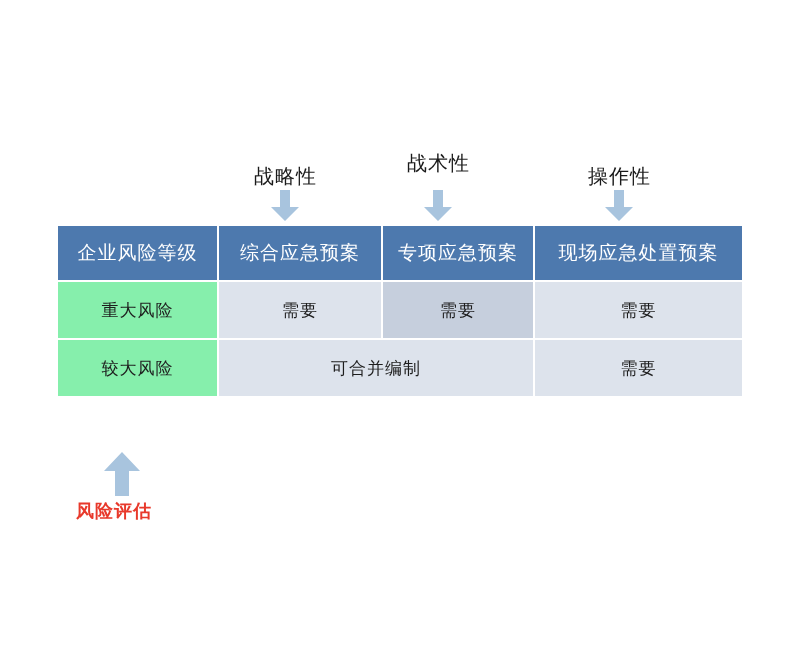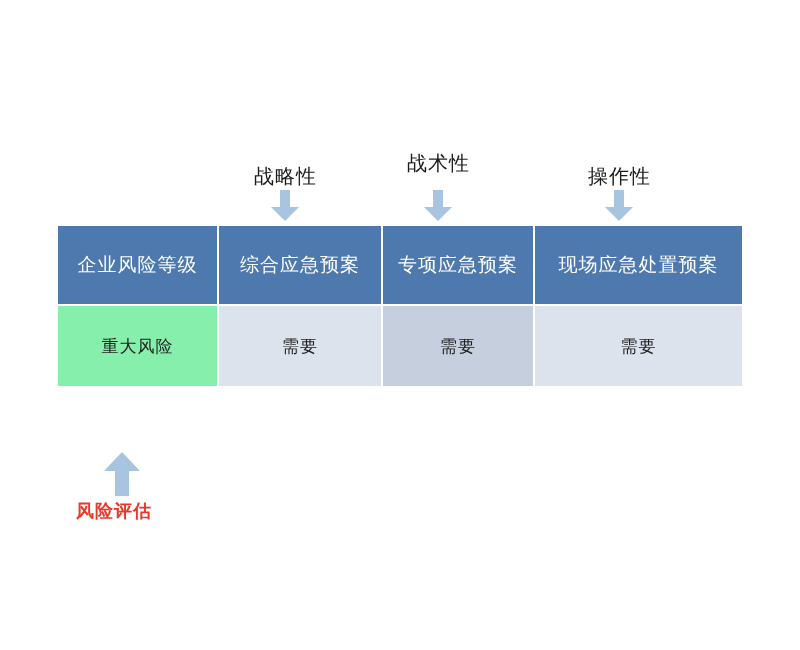--- a/index.html
+++ b/index.html
@@ -42,21 +42,21 @@
   
   .risk-table {
     position: absolute;
     left: 58px;
     top: 226px;
     width: 684px;
     border-collapse: collapse;
     table-layout: fixed;
   }
   .risk-table td {
-    padding: 12px;
+    padding: 0;
     margin: 0;
     text-align: center;
     vertical-align: middle;
     font-family: "DejaVu Sans", "Liberation Sans", sans-serif;
   }
 
   .hdr-row td {
     height: 54px;
     background: #4d79ae;
     color: #ffffff;
@@ -143,20 +143,25 @@
         <td>现场应急处置预案</td>
       </tr>
 
       <tr class="body-row">
         <td class="cell-rowhdr">重大风险</td>
         <td class="cell-light">需要</td>
         <td class="cell-dark">需要</td>
         <td class="cell-light">需要</td>
       </tr>
 
+      <tr class="body-row">
+        <td class="cell-rowhdr">较大风险</td>
+        <td class="cell-light" colspan="2">可合并编制</td>
+        <td class="cell-light">需要</td>
+      </tr>
 
     </tbody>
   </table>
 
   <div class="arrow-up" style="left:104px; top:452px;">
     <svg width="37" height="45" viewBox="0 0 37 45">
       <polygon points="18,0 36,19 25,19 25,44 11,44 11,19 0,19" fill="#a8c4de"></polygon>
     </svg>
   </div>
   <div class="red-label" style="left:76px; top:499px;">风险评估</div>

